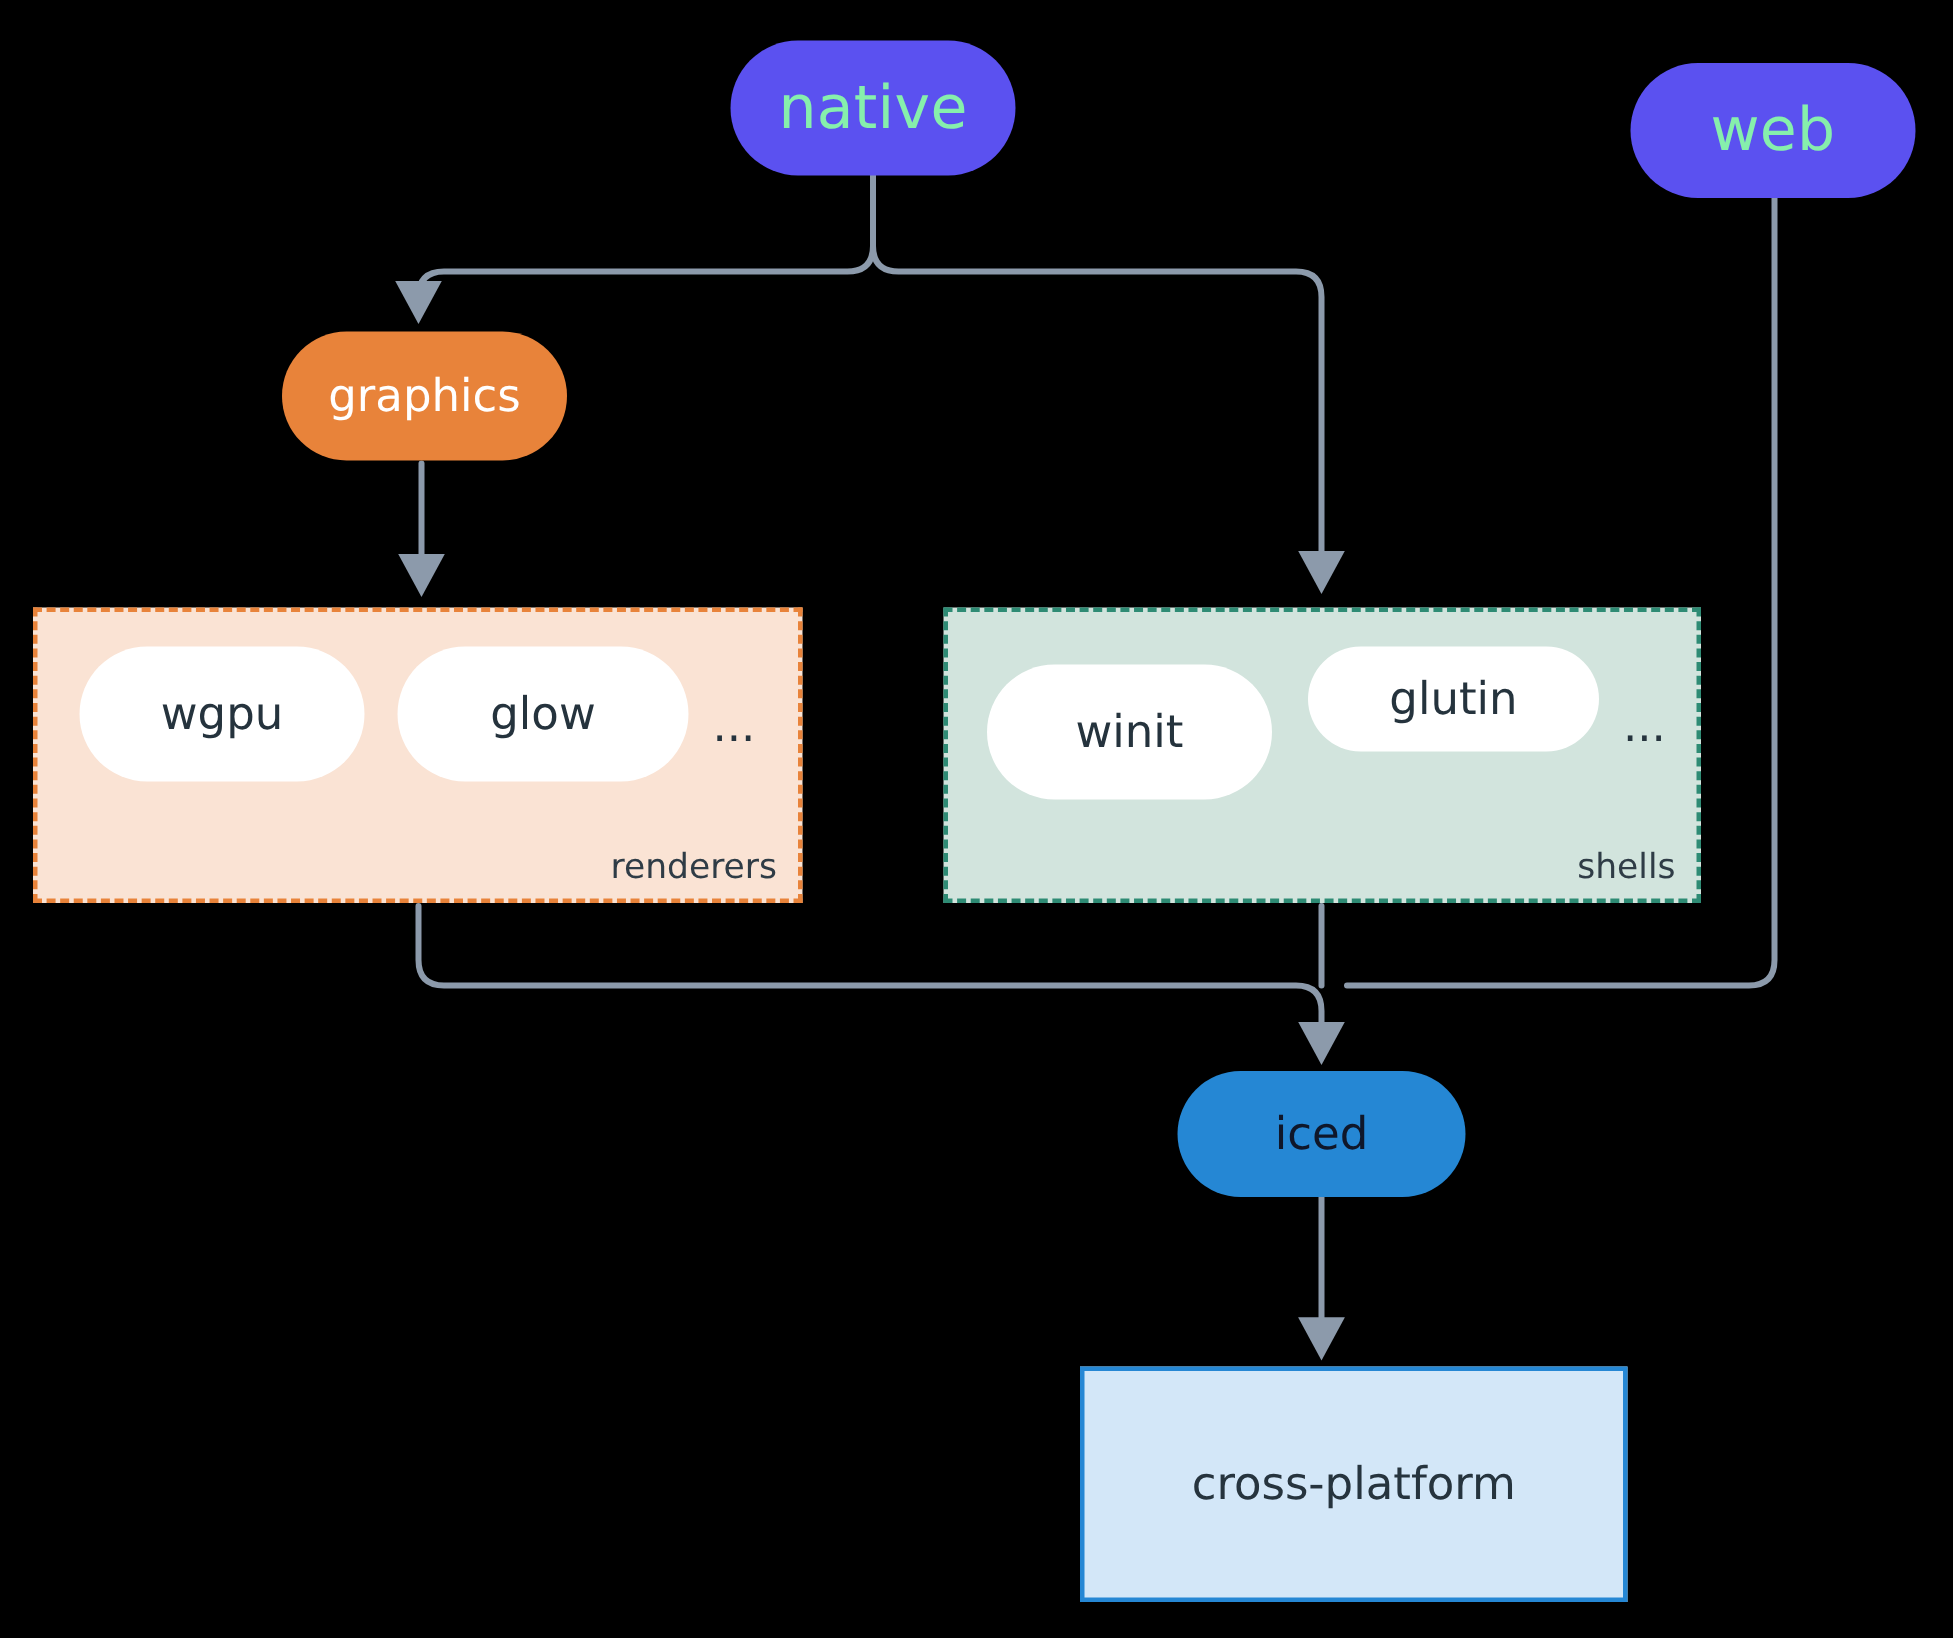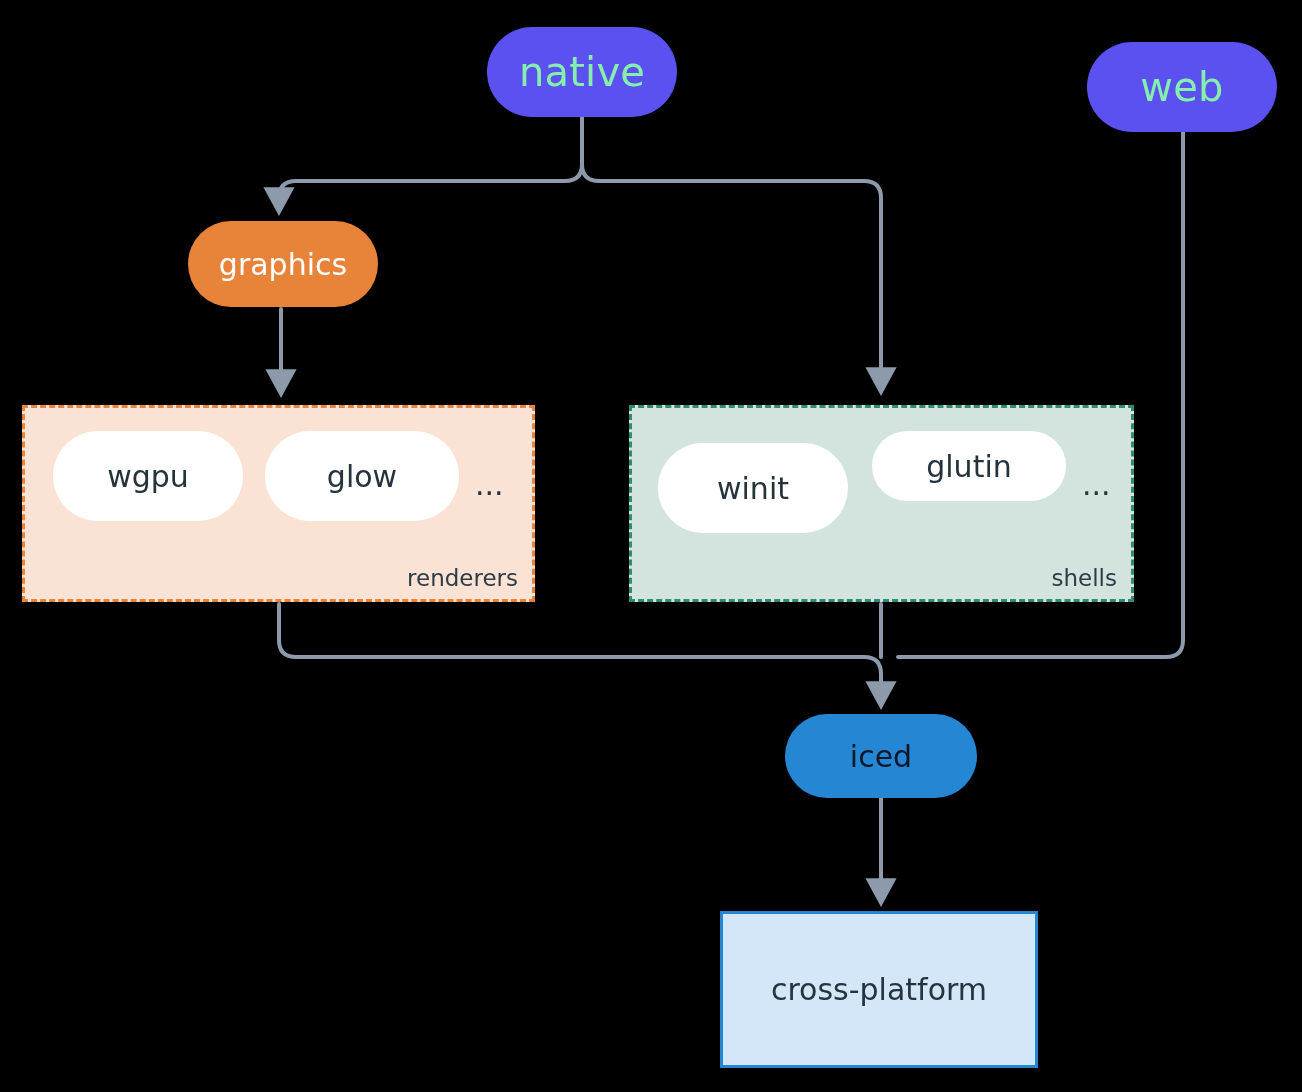--- a/index.html
+++ b/index.html
@@ -123,21 +123,21 @@
     font-size: 30px;
     color: #25333D;
     line-height: 1;
   }
   .ellipsis-renderers { left: 472px; top: 470px; }
   .ellipsis-shells    { left: 462px; top: 470px; }
 
   
   .node-app {
     left: 720px; top: 911px;
-    width: 318px; height: 157px;
+    width: 365px; height: 157px;
     background: #D3E7F8;
     border: 3px solid #2587D4;
     color: #26343E;
     font-size: 30px;
     line-height: 1.65;
     flex-direction: column;
   }
   .node-app .line { display: block; }
 </style>
 </head>

